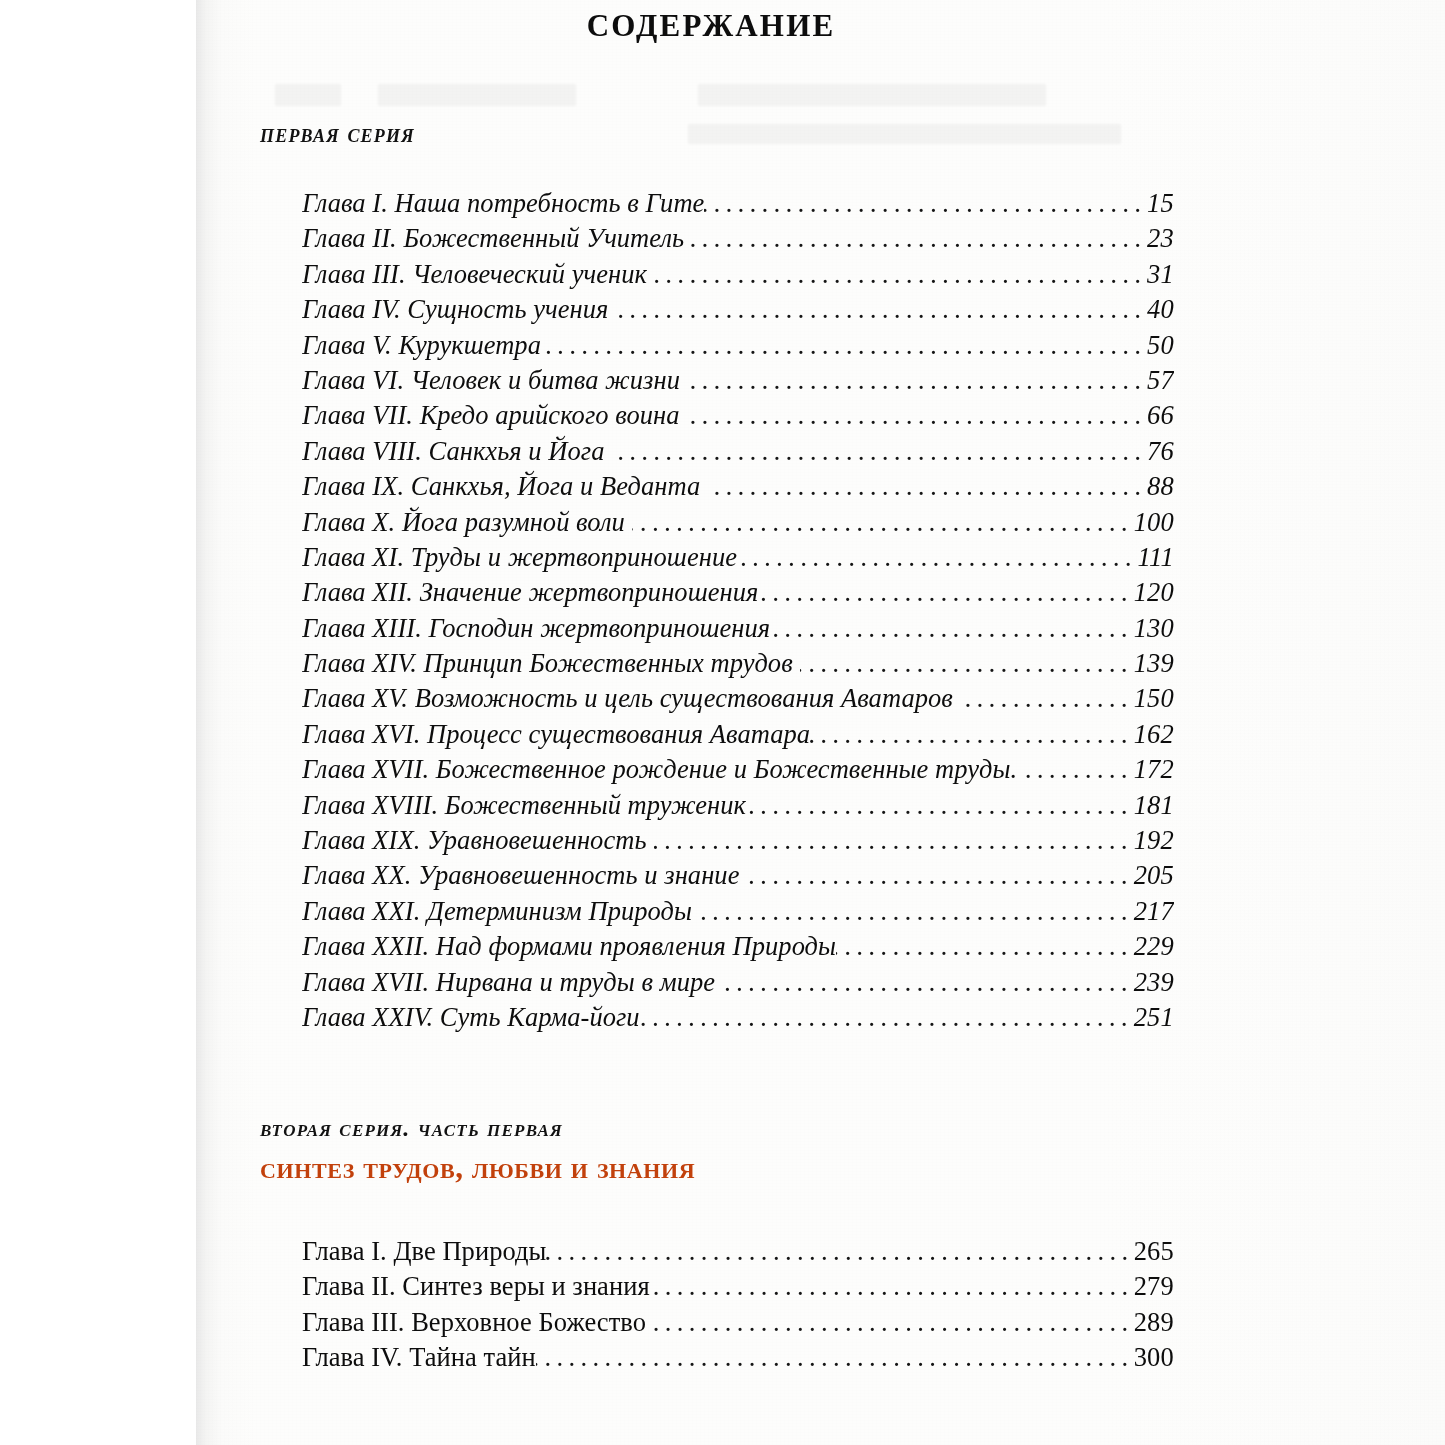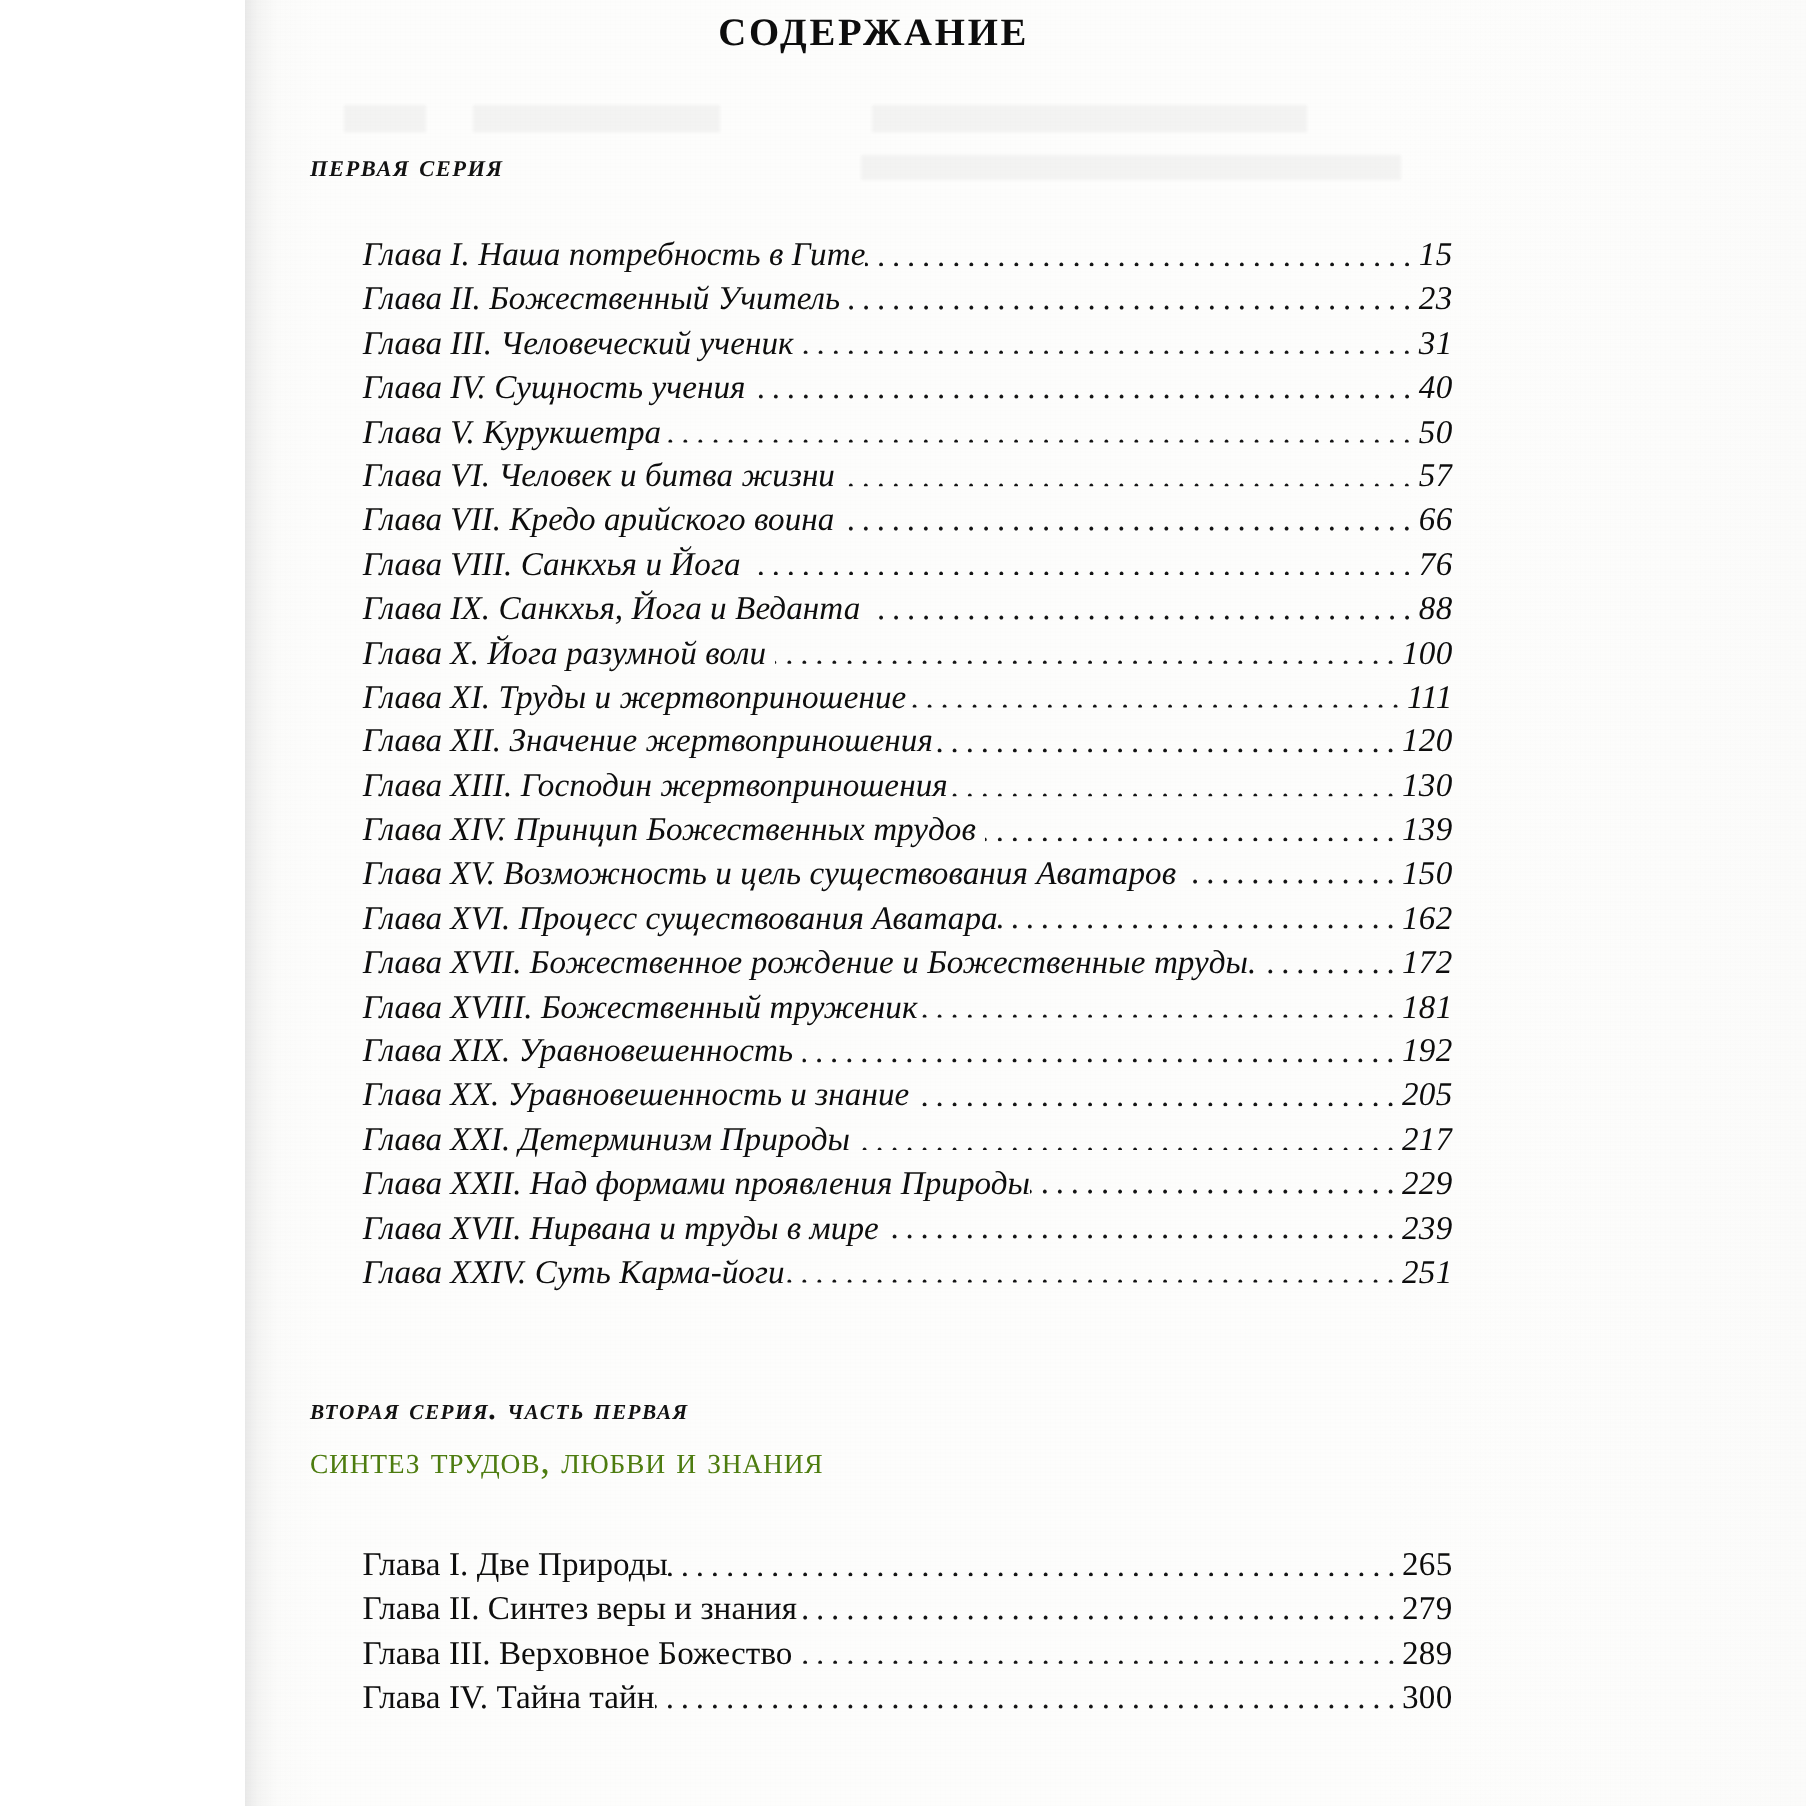--- a/index.html
+++ b/index.html
@@ -60,21 +60,21 @@
       linear-gradient(90deg, transparent 0 46%, #555 46% 92%, transparent 92% 100%);
     background-size: 100% 22px, 100% 20px;
     background-position: 0 0, 0 40px;
     background-repeat: no-repeat;
     filter: blur(1.2px);
   }
 
   
   .content {
     position: absolute;
-    left: 184px;
+    left: 196px;
     top: 0;
     width: 1249px;
     height: 1289px;
   }
 
   .doc-title {
     position: absolute;
     left: 0;
     top: 6px;
     width: 1030px;
@@ -100,27 +100,27 @@
     text-transform: lowercase;
     letter-spacing: 1.2px;
   }
   .series-one  { top: 118px; font-size: 25px; line-height: 32px; }
   .series-two  { top: 1113px; font-size: 24px; line-height: 31px; }
   .series-two-sub {
     position: absolute;
     left: 64px;
     top: 1148px;
     font-size: 31px;
-    font-weight: 400;
+    font-weight: 700;
     line-height: 40px;
     letter-spacing: 0.6px;
     white-space: nowrap;
     font-variant: small-caps;
     text-transform: lowercase;
-    color: #4d7c0f;
+    color: #c2410c;
   }
 
   
   .toc-list {
     position: absolute;
     left: 106px;
     width: 872px;
     list-style: none;
     margin: 0;
     padding: 0;

